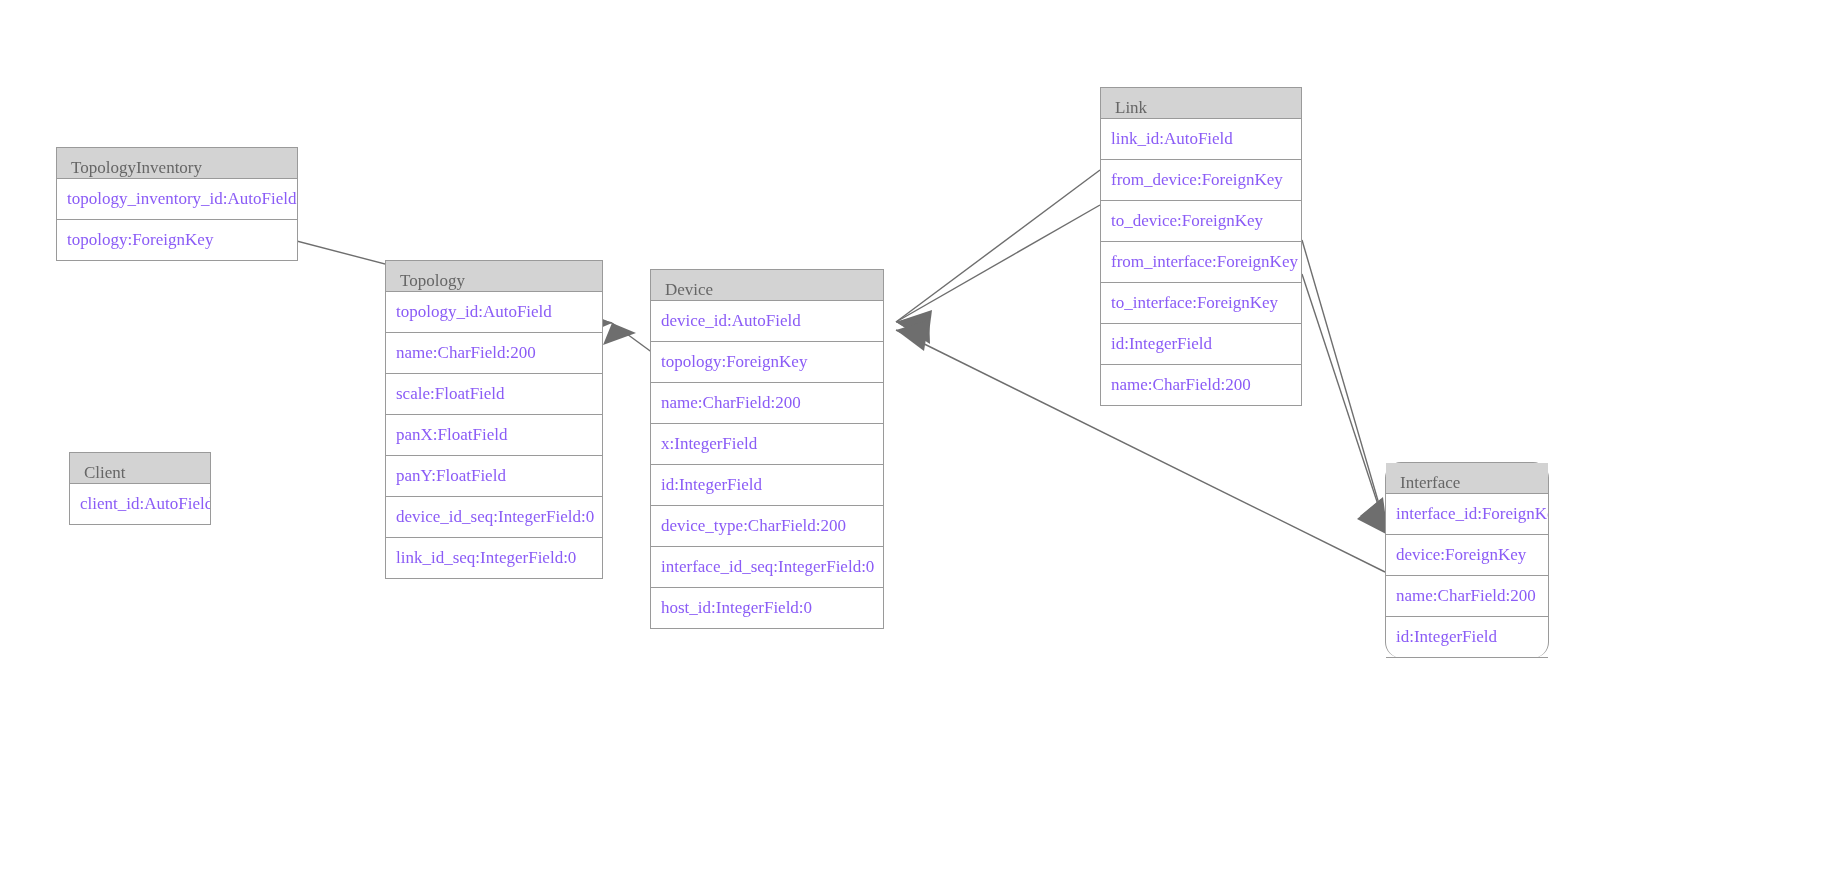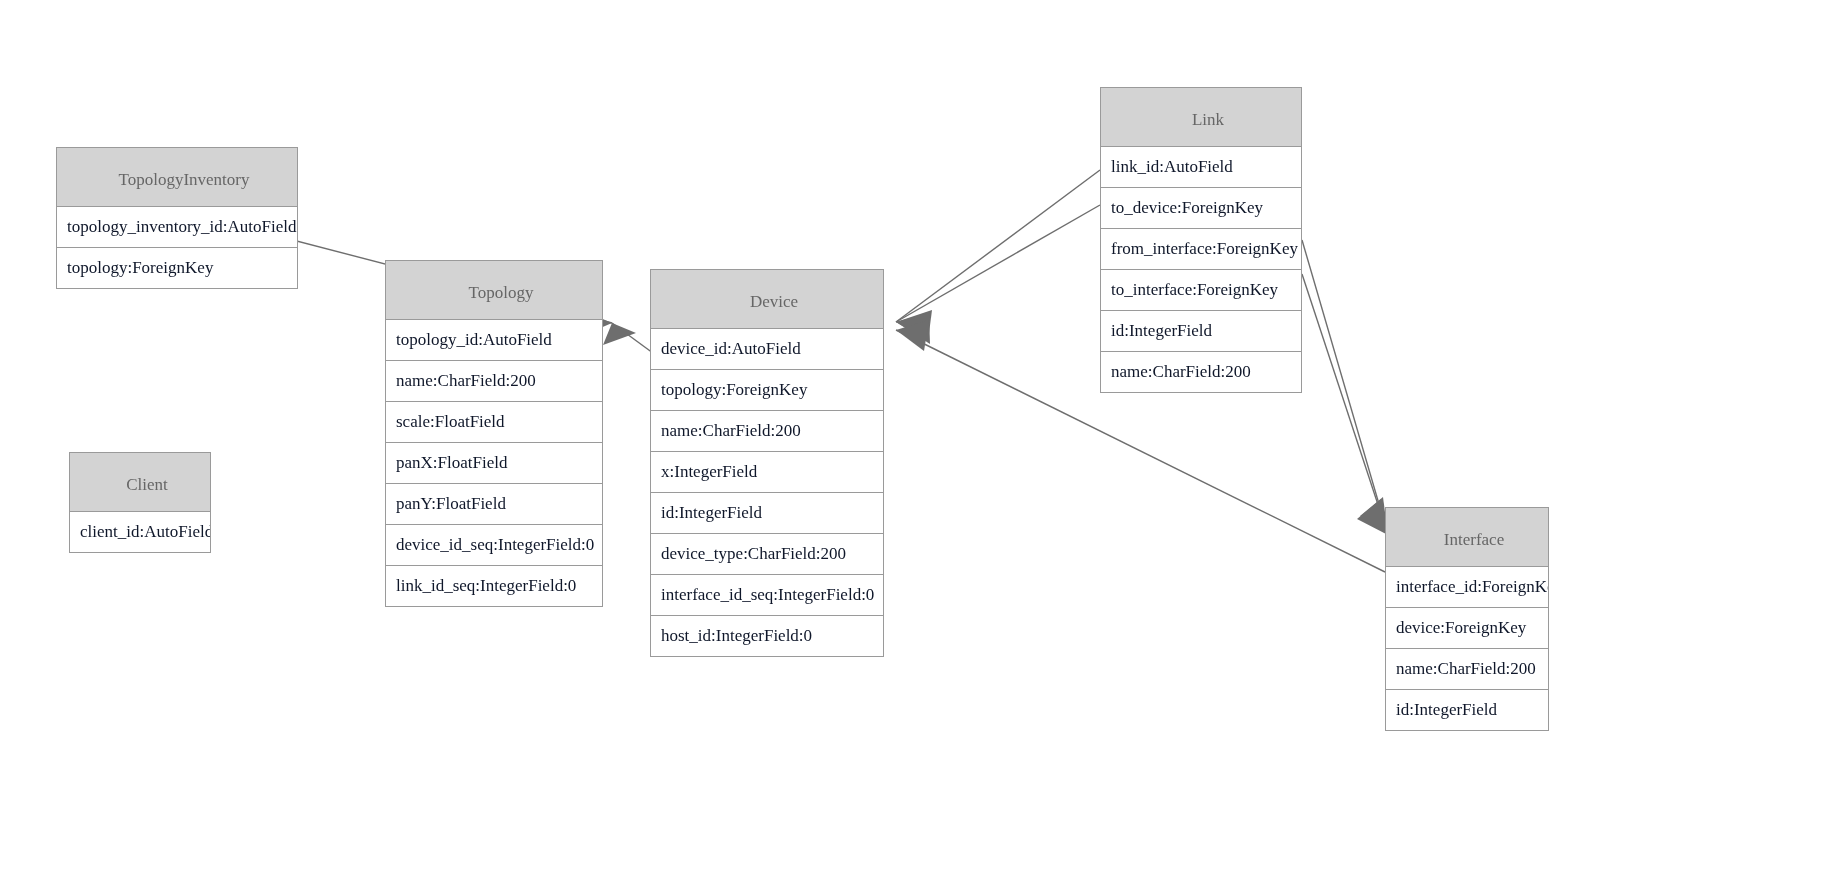--- a/index.html
+++ b/index.html
@@ -30,30 +30,29 @@
     border: 1px solid #9a9a9a;
     border-bottom: none;
   }
   .entity-header {
     box-sizing: border-box;
     background: #d3d3d3;
     border-bottom: 1px solid #9a9a9a;
     color: #666666;
     font-size: 17px;
     line-height: 40px;
-    height: 59px;
-    padding: 12px 0 0 14px;
+    height: 31px;
+    padding: 0 0 0 14px;
     white-space: nowrap;
     overflow: hidden;
-    text-align: center;
   }
   .entity-field {
     box-sizing: border-box;
     border-bottom: 1px solid #9a9a9a;
-    color: #0f172a;
+    color: #8b5cf6;
     font-size: 17px;
     line-height: 40px;
     height: 41px;
     padding: 0 0 0 10px;
     white-space: nowrap;
     overflow: hidden;
   }
 </style>
 </head>
 <body>
@@ -108,27 +107,28 @@
         <div class="entity-field">name:CharField:200</div>
         <div class="entity-field">x:IntegerField</div>
         <div class="entity-field">id:IntegerField</div>
         <div class="entity-field">device_type:CharField:200</div>
         <div class="entity-field">interface_id_seq:IntegerField:0</div>
         <div class="entity-field">host_id:IntegerField:0</div>
       </div>
       <div class="entity" style="left: 1100px; top: 87px; width: 202px;">
         <div class="entity-header">Link</div>
         <div class="entity-field">link_id:AutoField</div>
+        <div class="entity-field">from_device:ForeignKey</div>
         <div class="entity-field">to_device:ForeignKey</div>
         <div class="entity-field">from_interface:ForeignKey</div>
         <div class="entity-field">to_interface:ForeignKey</div>
         <div class="entity-field">id:IntegerField</div>
         <div class="entity-field">name:CharField:200</div>
       </div>
-      <div class="entity" style="left: 1385px; top: 507px; width: 164px;">
+      <div class="entity" style="left: 1385px; top: 462px; width: 164px; border-radius: 16px;">
         <div class="entity-header">Interface</div>
         <div class="entity-field">interface_id:ForeignKey</div>
         <div class="entity-field">device:ForeignKey</div>
         <div class="entity-field">name:CharField:200</div>
         <div class="entity-field">id:IntegerField</div>
       </div>
     </div>
 
 </div>
 

